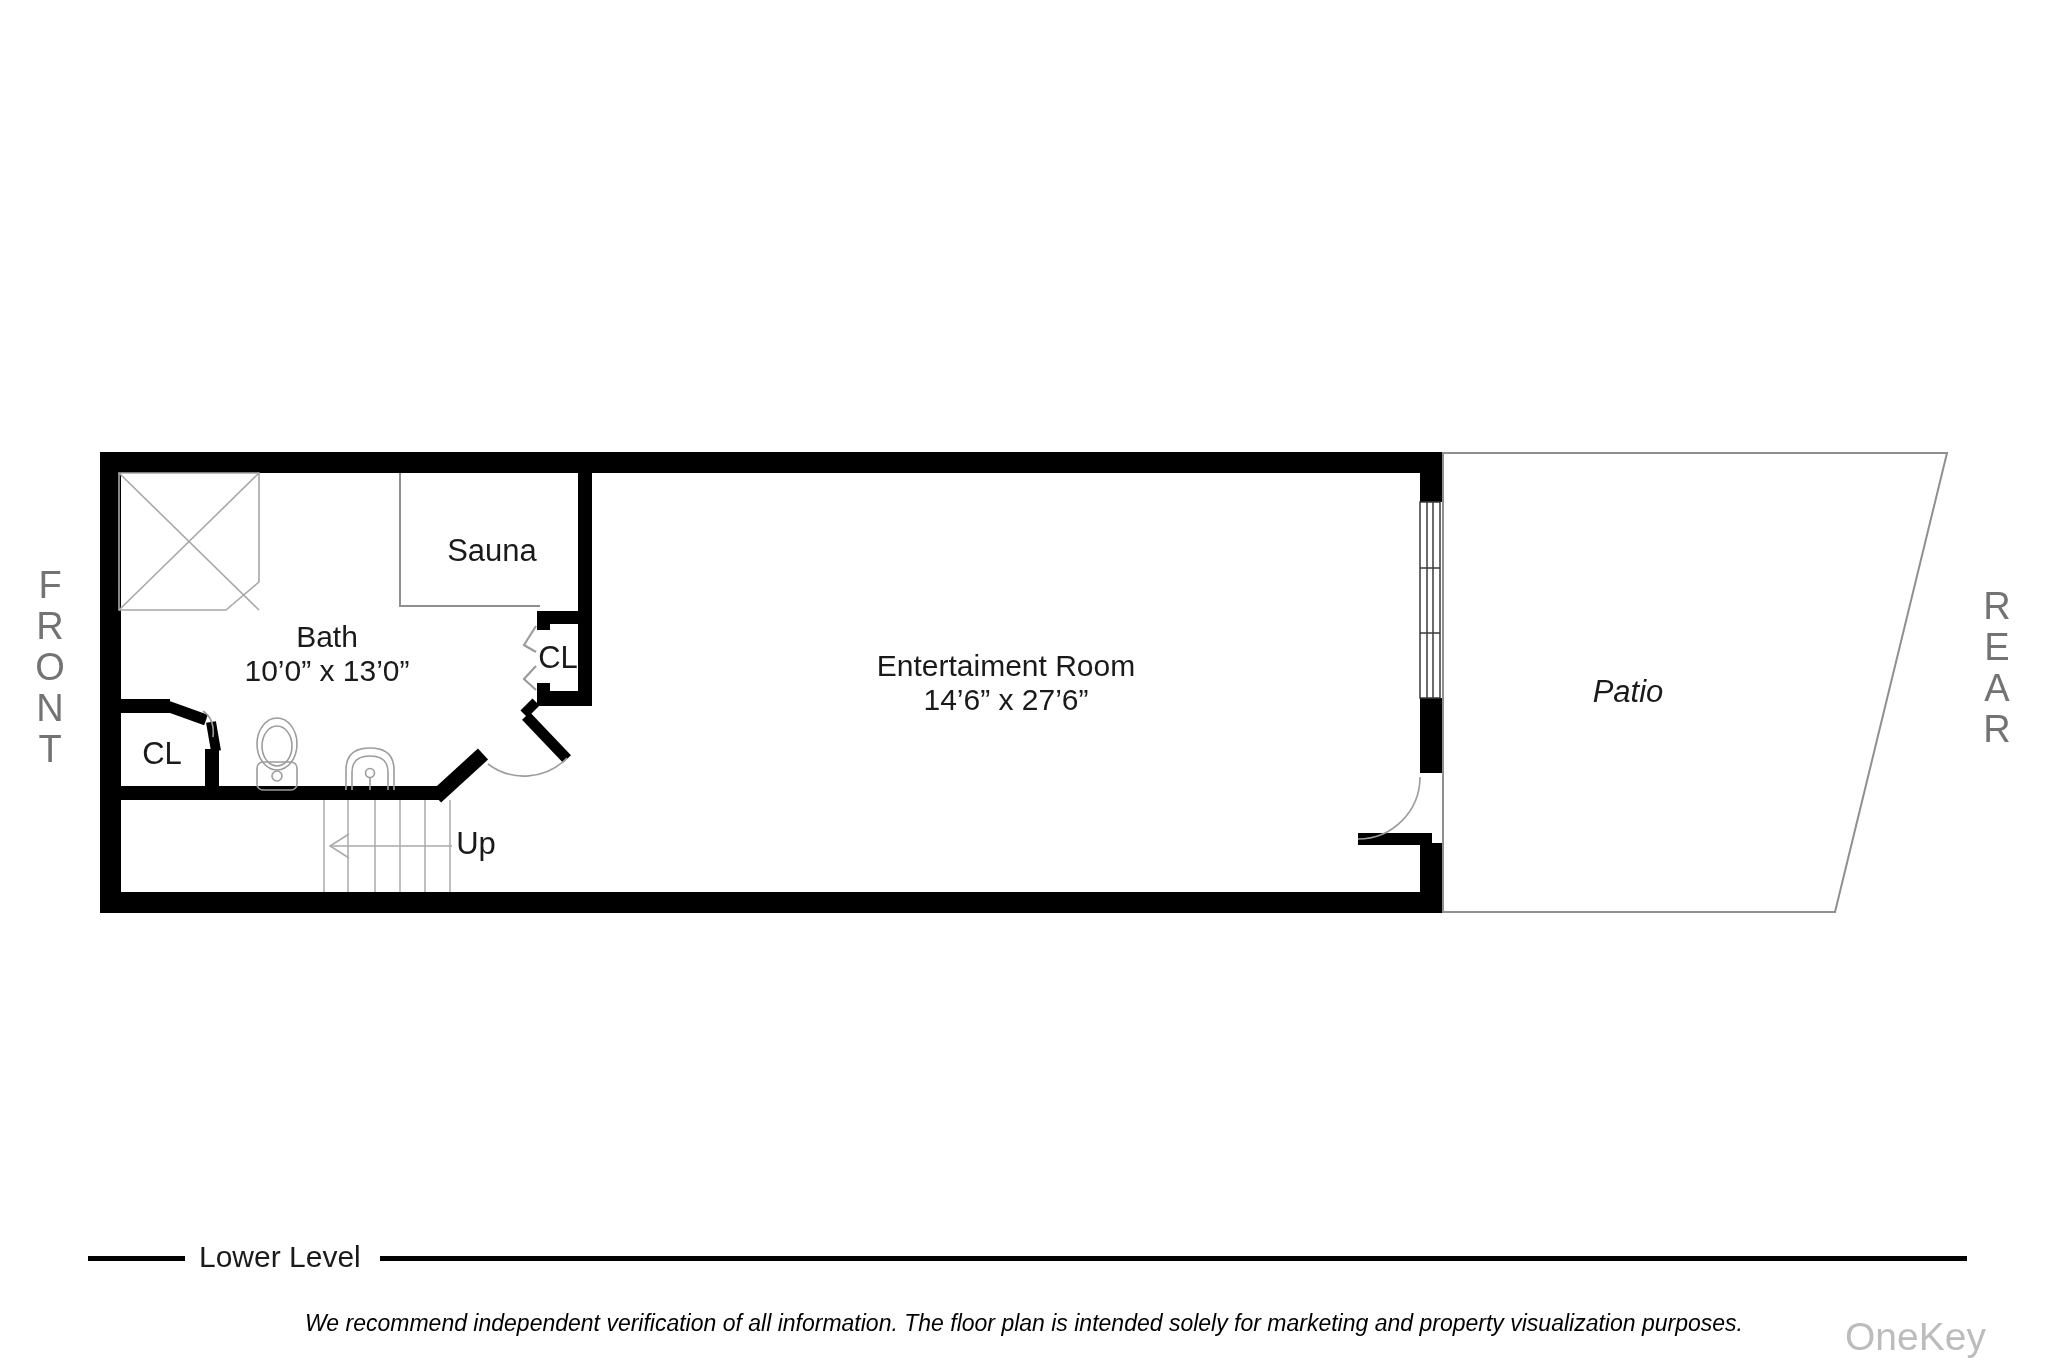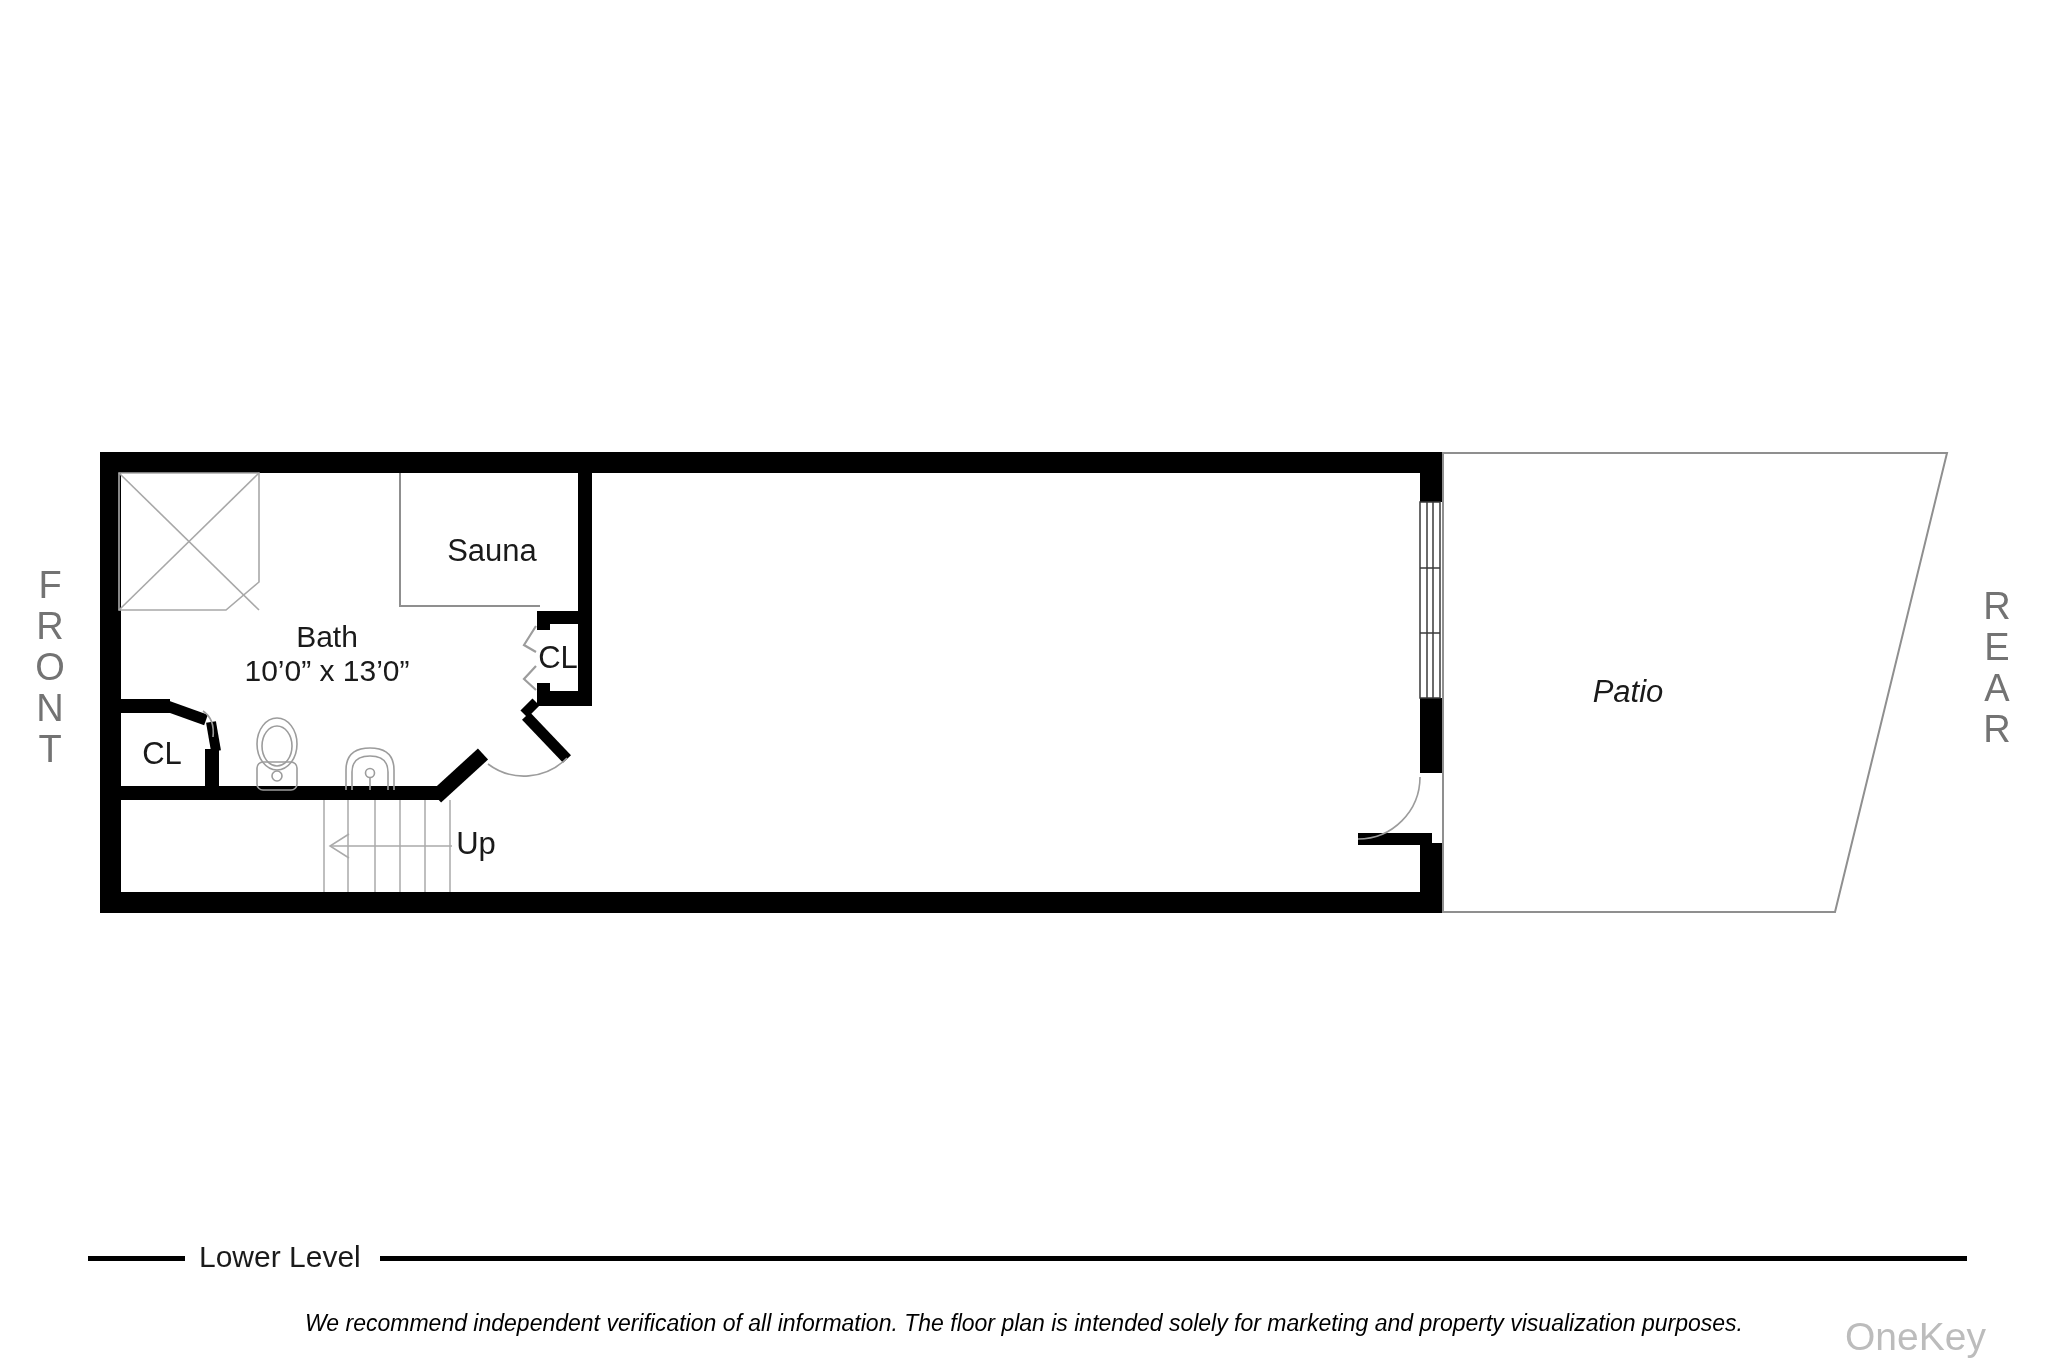--- a/index.html
+++ b/index.html
@@ -127,20 +127,24 @@
 
   <div class="label room-block" style="left:187px; top:620px; width:280px;">
     <div>Bath</div>
     <div>10’0” x 13’0”</div>
   </div>
 
   <div class="label room-name" style="left:122px; top:737px; width:80px;">CL</div>
 
   <div class="label room-name" style="left:518px; top:641px; width:80px;">CL</div>
 
+  <div class="label room-block" style="left:806px; top:649px; width:400px;">
+    <div>Entertaiment Room</div>
+    <div>14’6” x 27’6”</div>
+  </div>
 
   <div class="label room-name" style="left:1568px; top:675px; width:120px;font-style:italic;">Patio</div>
 
   <div class="label room-name" style="left:446px; top:827px; width:60px;">Up</div>
 
   <div class="label level-label" style="left:199px; top:1241px;">Lower Level</div>
 
 
   <div class="disclaimer" style="top:1310px;font-style:italic;">We recommend independent verification of all information. The floor plan is intended solely for marketing and property visualization purposes.</div>
 

